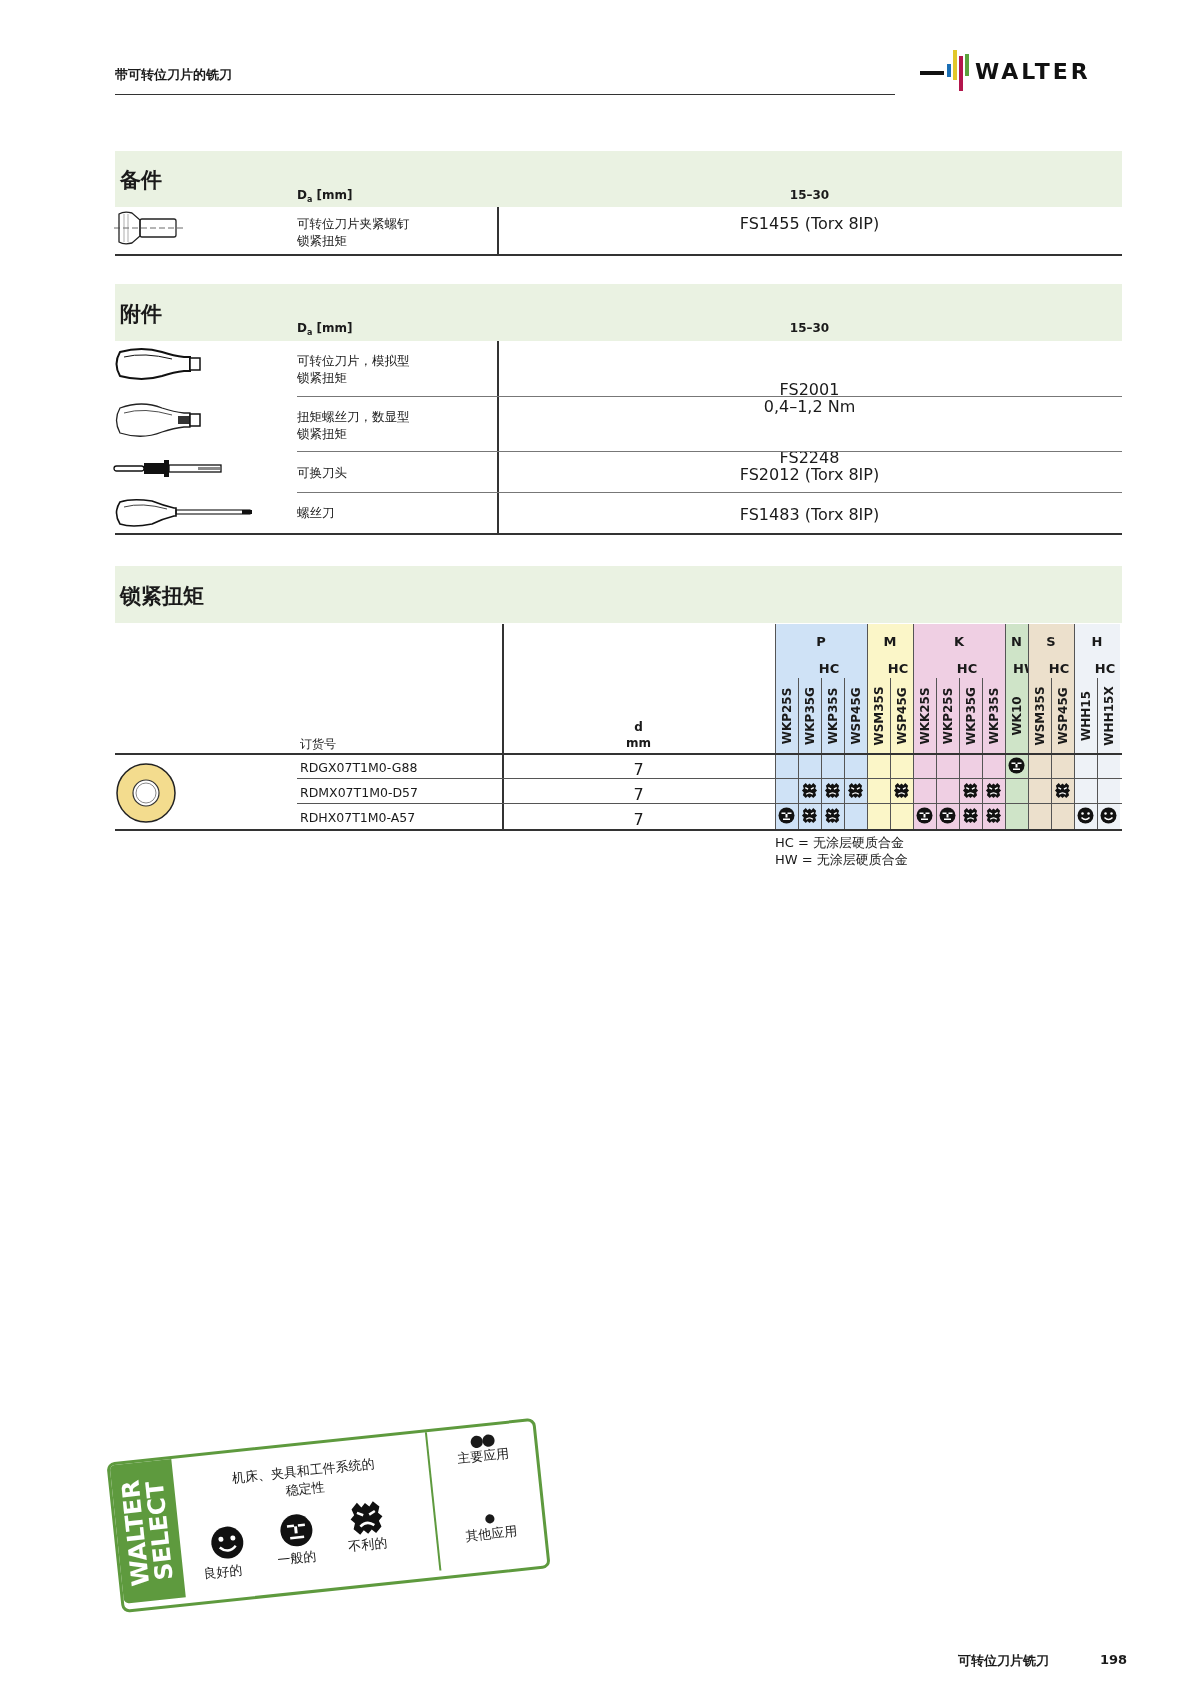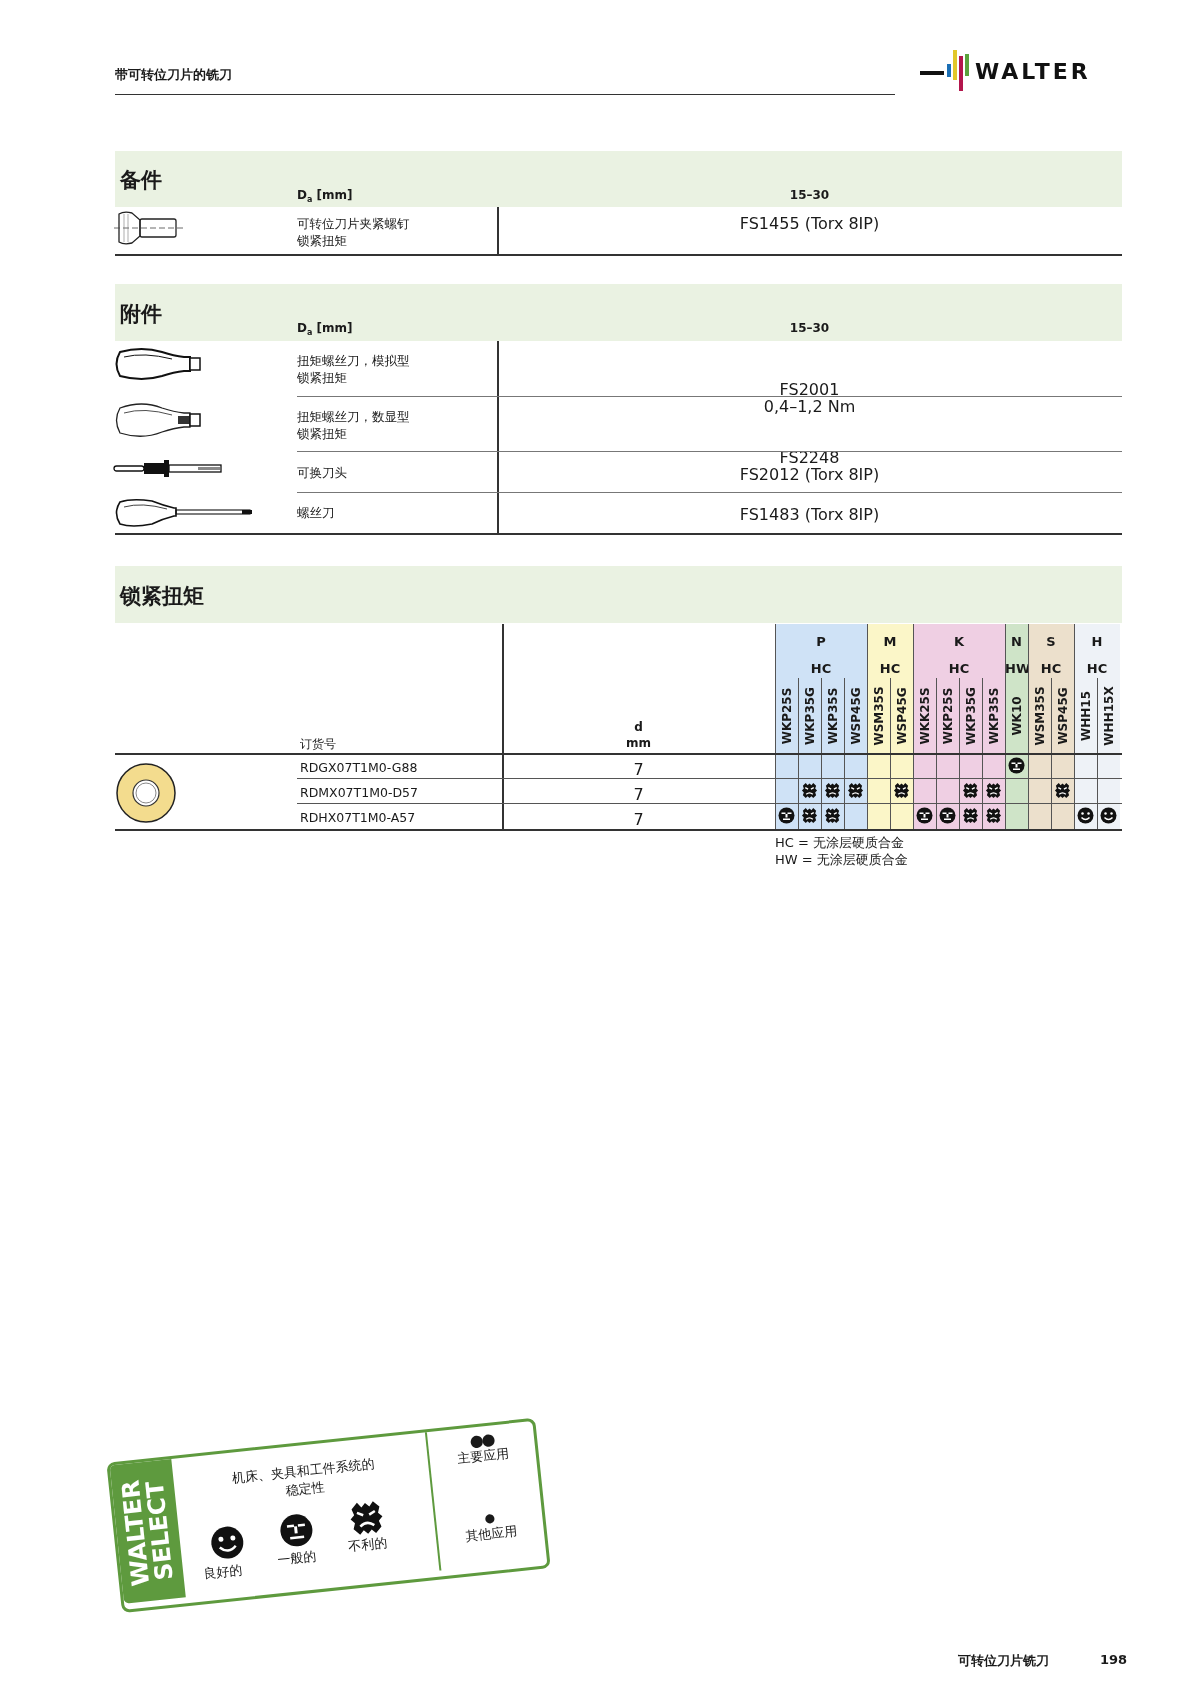--- a/index.html
+++ b/index.html
@@ -12,21 +12,21 @@
   .section-band { left:115px; width:1007px; background:#eaf2e2; }
   .section-title { font-size:21px; font-weight:bold; }
   .colhead { font-size:12px; font-weight:bold; }
   .small { font-size:12.5px; }
   .val { font-size:16px; text-align:center; }
   .thick { height:2px; background:#333; }
   .thin { height:1px; background:#777; }
   .vline { width:1.5px; background:#333; }
   .face { position:absolute; width:17px; height:17px; }
   .grp-letter { position:absolute; top:634px; font-size:13px; font-weight:bold; text-align:center; }
-  .grp-sub { position:absolute; top:661px; font-size:13px; font-weight:bold; text-align:center; }
+  .grp-sub { position:absolute; top:661px; font-size:13px; font-weight:bold; text-align:center;margin-left:8px; }
   .legend-note { font-size:13px; }
   .footer { font-size:13px; font-weight:bold; }
 </style>
 </head>
 <body>
 
 <div class="abs hdr-title">带可转位刀片的铣刀</div>
 <div class="abs hdr-rule"></div>
 <div class="abs logo">
   <svg width="60" height="56">
@@ -66,21 +66,21 @@
 <div class="abs colhead" style="left:297px;top:321px;"><span>D</span><sub style="font-size:8px">a</sub> <span>[mm]</span></div>
 <div class="abs colhead" style="left:497px;top:321px;width:625px;text-align:center;">15–30</div>
 <div class="abs vline" style="left:497px;top:341px;height:192px;"></div>
 
 <svg class="abs" style="left:112px;top:346px;" width="100" height="36">
   <path d="M8 6 Q30 0 50 6 Q62 10 72 11 L78 11 L78 25 L72 25 Q62 26 50 30 Q30 36 8 30 Q1 18 8 6 Z" fill="none" stroke="#111" stroke-width="2"></path>
   <path d="M12 11 Q32 6 60 13" fill="none" stroke="#111" stroke-width="1"></path>
   <rect x="78" y="12" width="10" height="12" fill="#fff" stroke="#111" stroke-width="1.5"></rect>
 </svg>
 <div class="abs small" style="left:297px;top:352px;line-height:17px;">
-  <div>扭矩螺丝刀，模拟型</div>
+  <div>可转位刀片，模拟型</div>
   <div>锁紧扭矩</div>
 </div>
 <div class="abs val" style="left:497px;top:352px;width:625px;line-height:17px;margin-top:29px;">
   <div>FS2001</div>
   <div>0,4–1,2 Nm</div>
 </div>
 <div class="abs thin" style="left:297px;top:396px;width:825px;"></div>
 
 <svg class="abs" style="left:112px;top:400px;" width="100" height="40">
   <path d="M8 8 Q30 0 50 8 Q62 12 72 13 L78 13 L78 27 L72 27 Q62 28 50 32 Q30 40 8 33 Q1 20 8 8 Z" fill="none" stroke="#222" stroke-width="1.3"></path>

